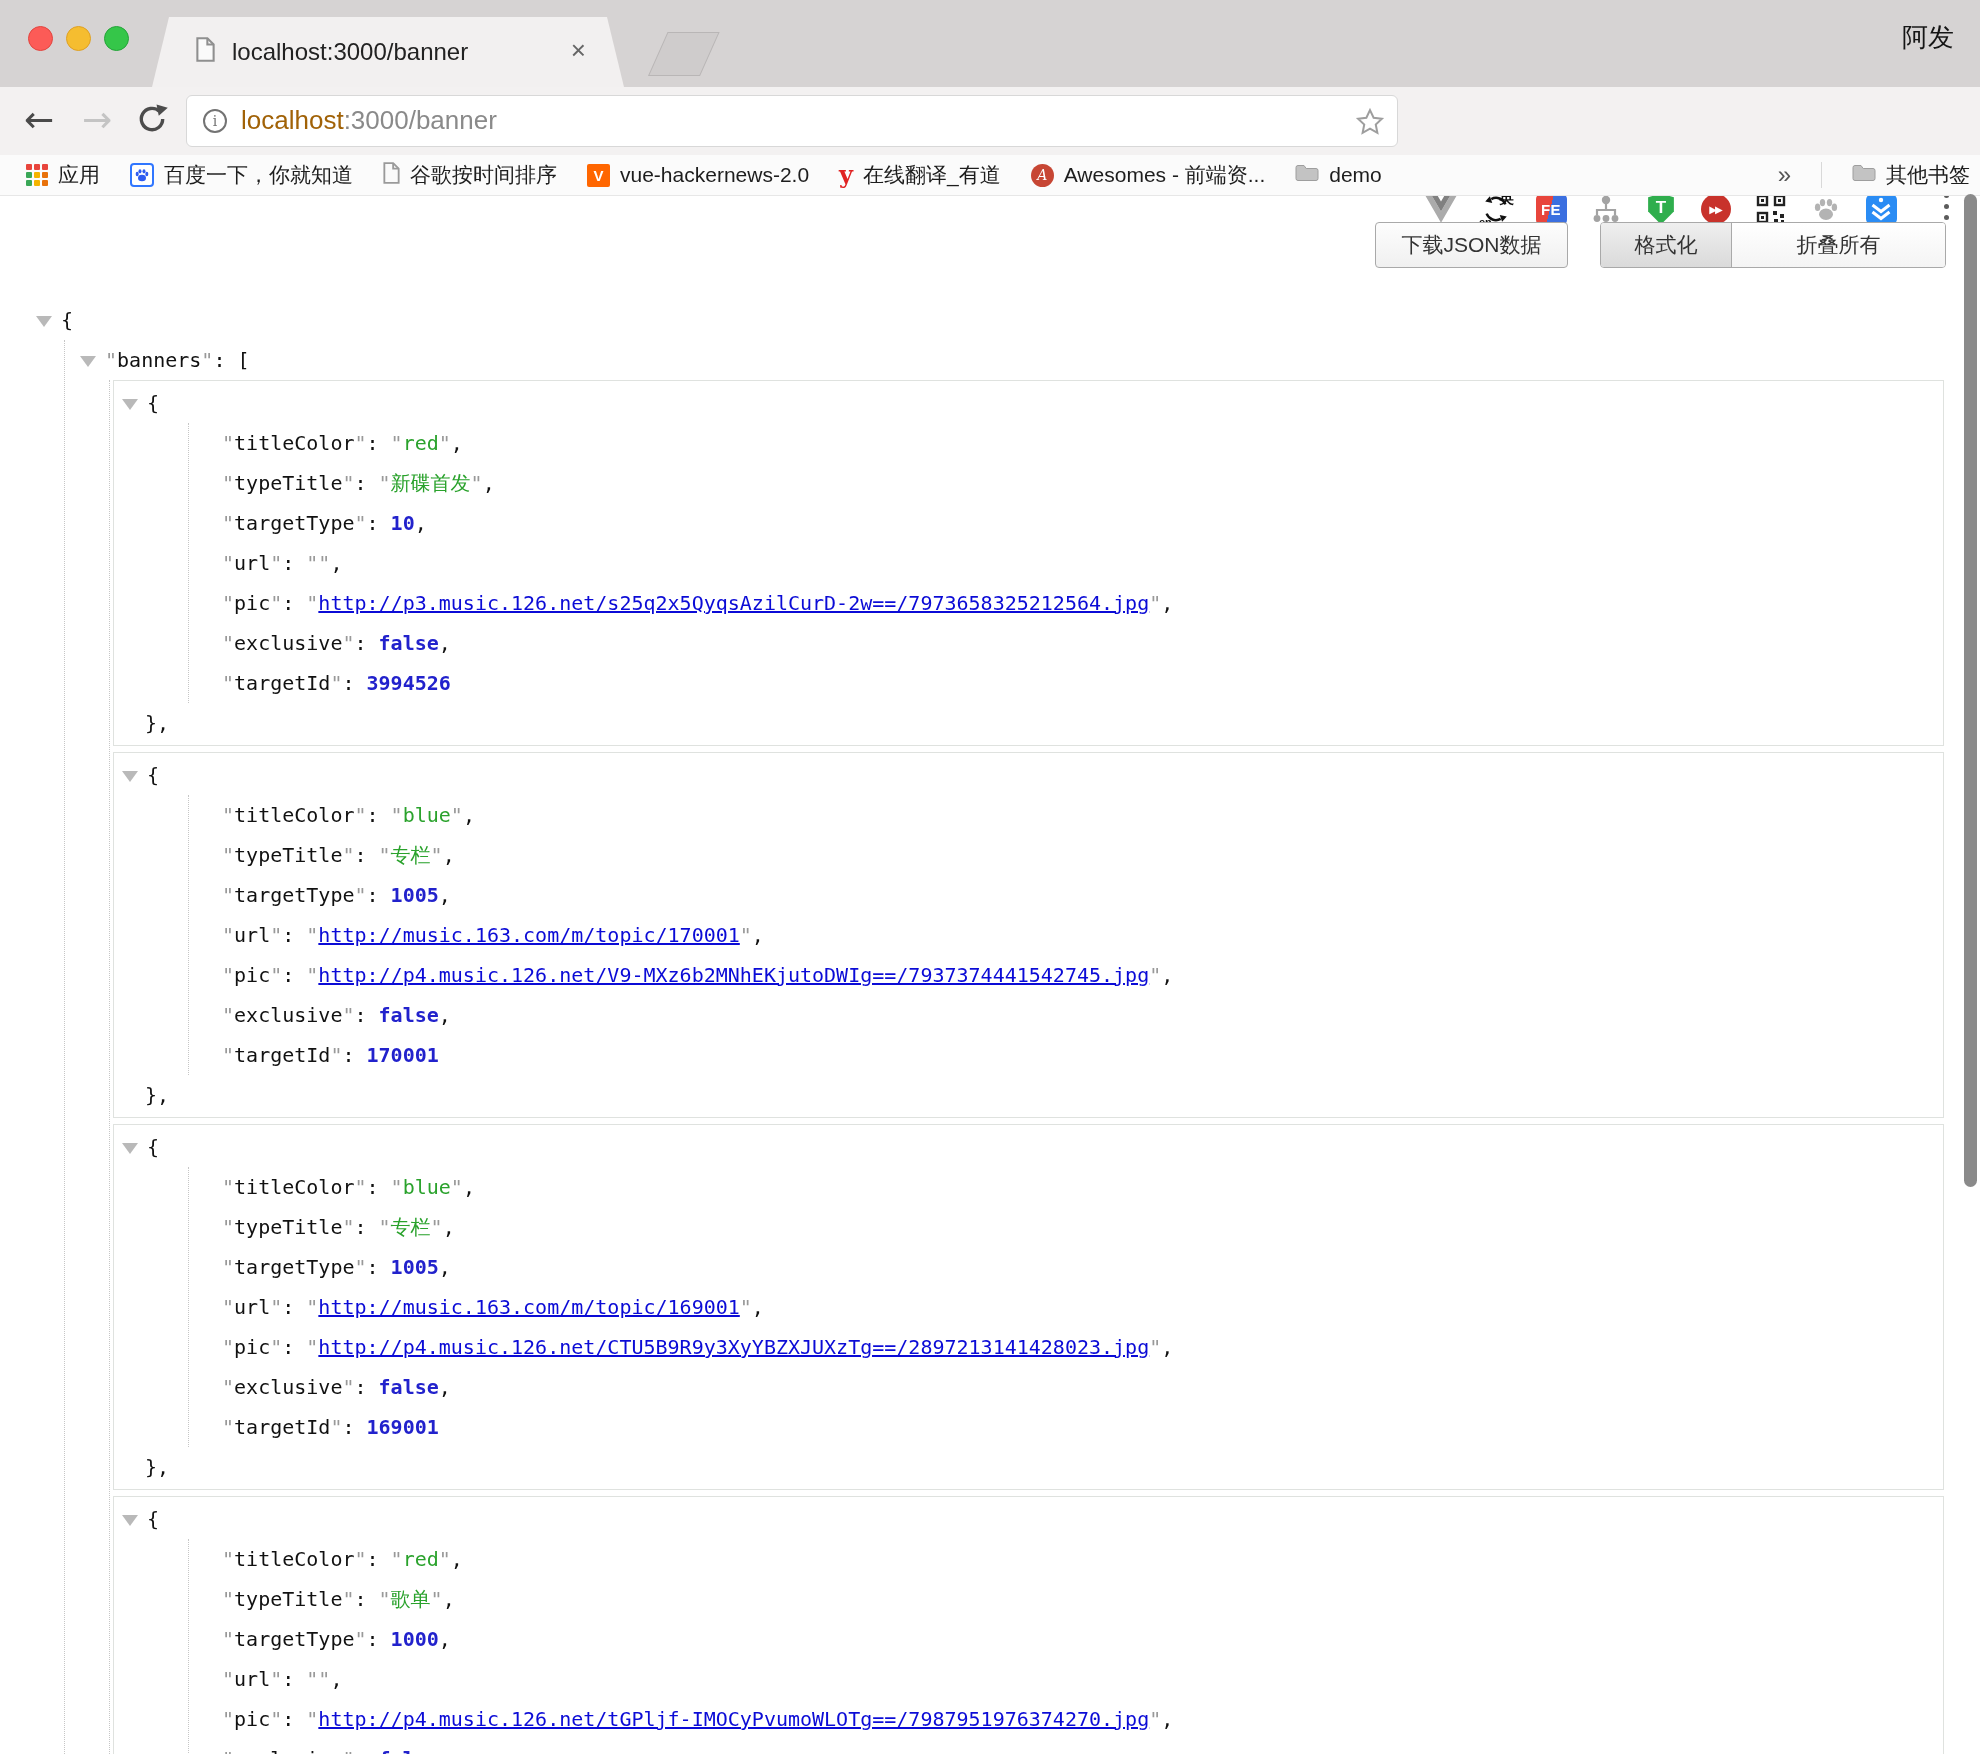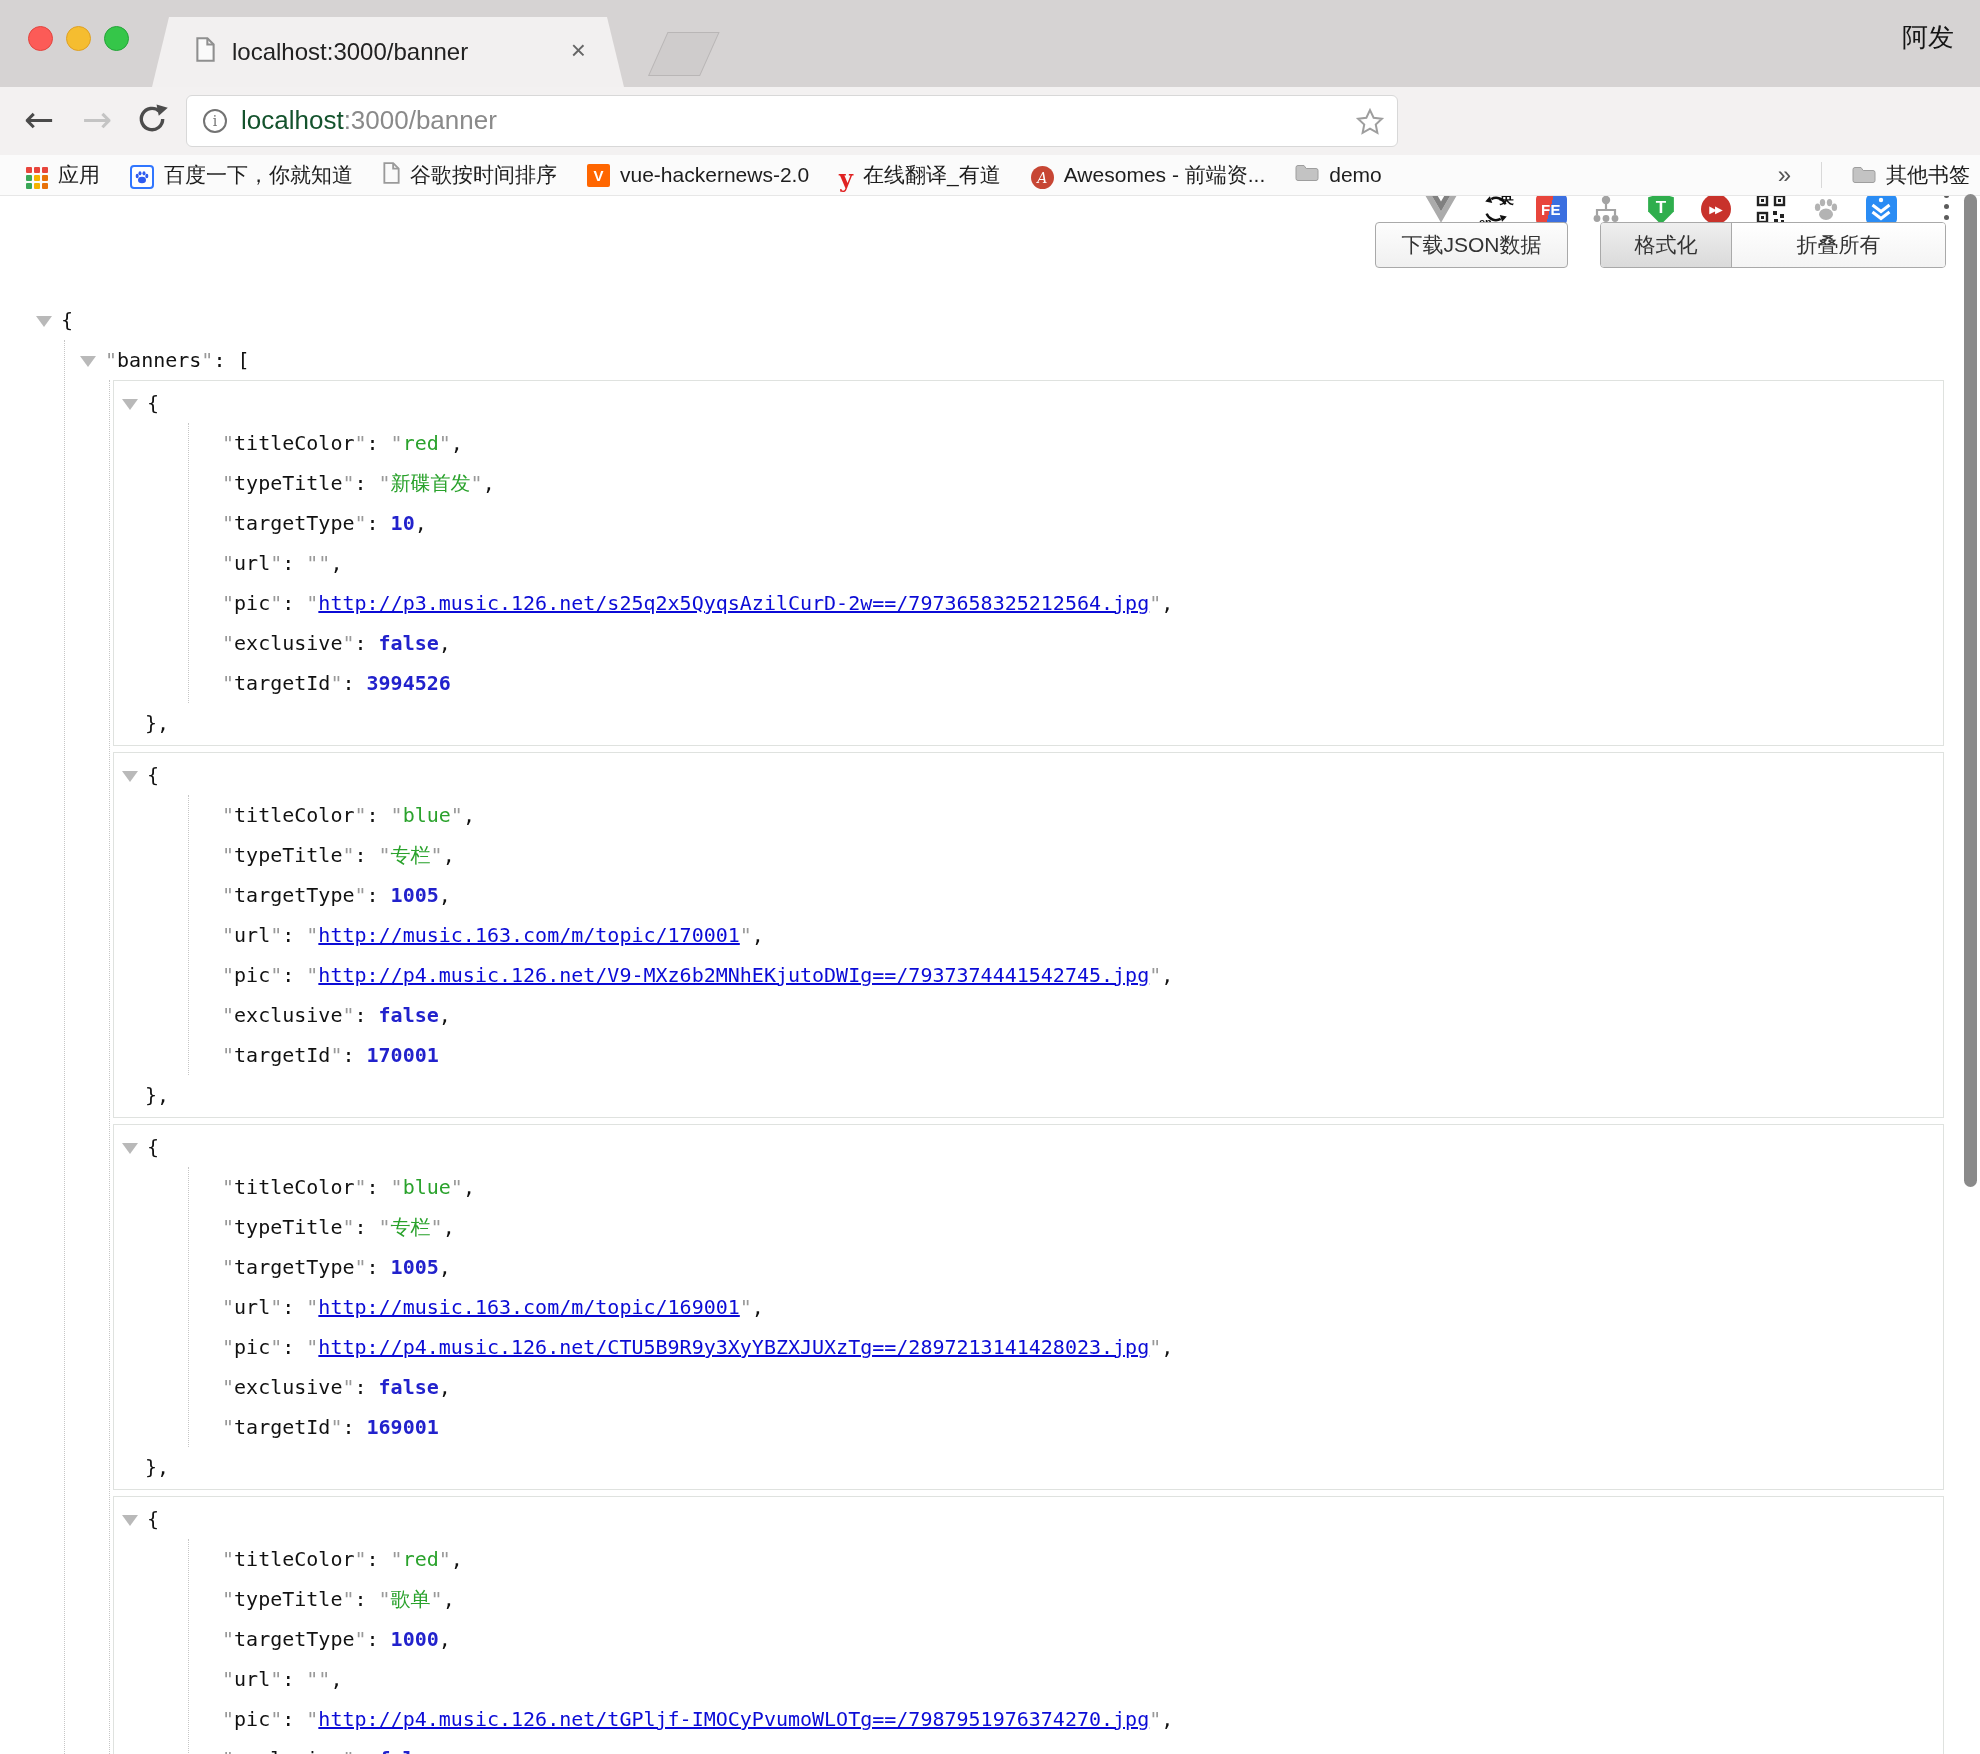--- a/index.html
+++ b/index.html
@@ -26,41 +26,41 @@
   .toolbar { position:absolute; left:0; top:87px; width:1980px; height:68px; background:#f3f1f1; }
   .navbtn { position:absolute; top:8px; font-size:36px; line-height:50px; font-family:"DejaVu Sans",sans-serif; }
   .back { left:24px; color:#4a4a4a; }
   .fwd { left:82px; color:#c4c4c4; }
   .reload { position:absolute; left:134px; top:14px; }
   .urlbar { position:absolute; left:186px; top:8px; width:1212px; height:52px; background:#fff;
             border:1px solid #d8d8d8; border-radius:6px; }
   .info-ic { position:absolute; left:16px; top:13px; width:24px; height:24px; border:2px solid #737373;
              border-radius:50%; color:#737373; font-size:14px; text-align:center; line-height:20px; font-family:"DejaVu Serif",serif; }
   .url-text { position:absolute; left:54px; top:9px; font-size:26px; }
-  .url-host { color:#14532d; }
+  .url-host { color:#a16207; }
   .url-rest { color:#8a8a8a; }
   .star { position:absolute; right:12px; top:11px; }
   .extrow { position:absolute; left:1424px; top:102px; display:flex; gap:21px; align-items:center; height:40px; }
   .ext { width:34px; height:34px; position:relative; display:flex; align-items:center; justify-content:center; }
   .fe-ic { width:31px; height:31px; border-radius:5px; background:linear-gradient(105deg,#e8453c 0 46%,#3b6fe0 46% 100%);
            color:#fff; font-weight:bold; font-size:15px; display:flex; align-items:center; justify-content:center; letter-spacing:.5px; }
   .shield-ic { width:28px; height:31px; background:#2fae4d; clip-path:polygon(50% 0,96% 12%,96% 58%,50% 100%,4% 58%,4% 12%);
                color:#fff; font-weight:bold; font-size:17px; display:flex; align-items:center; justify-content:center; padding-bottom:3px; }
   .ff-ic { width:30px; height:30px; border-radius:50%; background:#c8322b; color:#fff; font-size:10px;
            letter-spacing:-2px; display:flex; align-items:center; justify-content:center; padding-right:2px; }
   .dlm-ic { width:31px; height:31px; border-radius:6px; background:#2a8cf4; display:flex; align-items:center; justify-content:center; }
   .trans-cn { position:absolute; right:-1px; top:-3px; font-size:15px; font-weight:bold; color:#111; }
   .trans-en { position:absolute; left:0; bottom:-2px; font-size:11px; font-weight:bold; color:#111; }
   .menu-dots { position:absolute; left:1938px; top:100px; display:flex; flex-direction:column; gap:6px; padding:6px; }
   .menu-dots i { width:5px; height:5px; border-radius:50%; background:#5c5c5c; }
 
   
   .bmbar { position:absolute; left:0; top:155px; width:1980px; height:41px; background:#fbfbfb;
            border-bottom:1px solid #e7e7e7; display:flex; align-items:center; padding-left:26px; gap:30px; }
-  .bm { display:flex; align-items:flex-end; gap:10px; font-size:21px; color:#1d1d1d; white-space:nowrap; }
+  .bm { display:flex; align-items:center; gap:10px; font-size:21px; color:#1d1d1d; white-space:nowrap; }
   .apps-grid { display:grid; grid-template-columns:repeat(3,6px); grid-auto-rows:6px; gap:2px; }
   .apps-grid i { border-radius:1px; }
   .baidu-ic { width:24px; height:24px; border:2px solid #3076ff; border-radius:4px; background:#fff;
               display:flex; align-items:center; justify-content:center; }
   .vuehn-ic { width:23px; height:23px; background:#f60; border-radius:2px; color:#fff; font-weight:bold;
               font-size:15px; display:flex; align-items:center; justify-content:center; }
   .youdao-ic { color:#e02222; font-weight:bold; font-size:24px; line-height:20px; font-family:"DejaVu Serif",serif; }
   .awesomes-ic { width:23px; height:23px; border-radius:50%; background:#c74634; color:#fff; font-size:14px;
                  font-style:italic; font-family:"DejaVu Serif",serif; display:flex; align-items:center; justify-content:center; }
   .bm-spacer { flex:1; }

